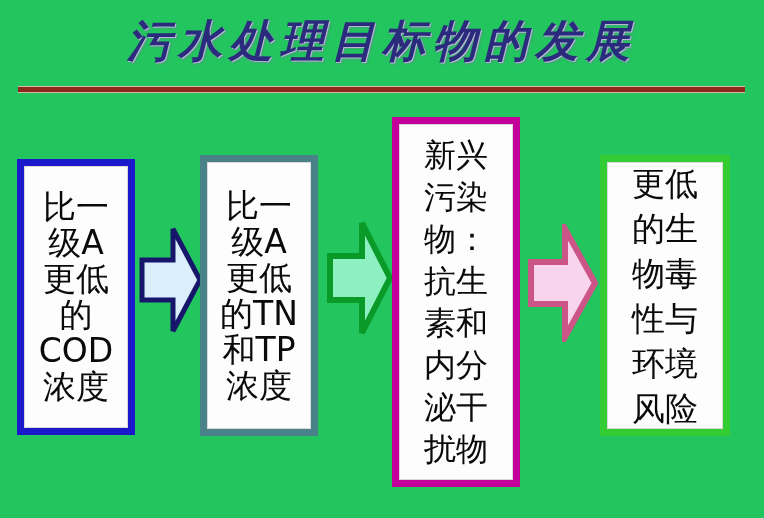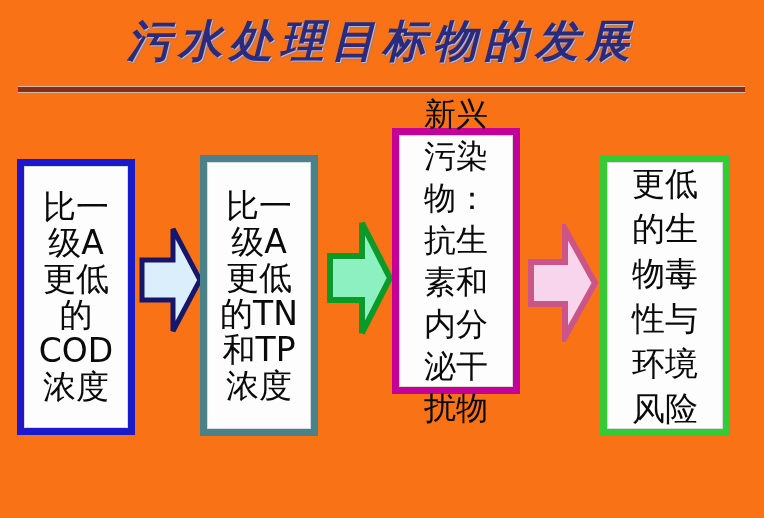--- a/index.html
+++ b/index.html
@@ -4,21 +4,21 @@
 <style>
   html, body {
     margin: 0;
     padding: 0;
     background: #ffffff;
   }
   #slide {
     position: relative;
     width: 764px;
     height: 518px;
-    background: #f97316;
+    background: #22c55e;
     overflow: hidden;
     font-family: "DejaVu Sans", "Liberation Sans", sans-serif;
   }
 
   
   #title {
     position: absolute;
     left: 0;
     top: 8px;
     width: 764px;
@@ -71,21 +71,21 @@
     color: #0a0a0a;
     text-align: center;
     white-space: pre-line;
     font-size: 33px;
     line-height: 36px;
     letter-spacing: 0px;
   }
 
   #box1 { left: 17px;  top: 159px; width: 118px; height: 276px; border: 7px solid #1a1acc; }
   #box2 { left: 200px; top: 155px; width: 118px; height: 281px; border: 7px solid #4a8289; }
-  #box3 { left: 392px; top: 128px; width: 128px; height: 266px; border: 7px solid #c4009b; }
+  #box3 { left: 392px; top: 117px; width: 128px; height: 370px; border: 7px solid #c4009b; }
   #box4 { left: 600px; top: 155px; width: 130px; height: 281px; border: 7px solid #33cc33; }
 
   #box3 .box-text { font-size: 32px; line-height: 42px; }
   #box4 .box-text { font-size: 33px; line-height: 45px; }
 
   
   .arrow {
     position: absolute;
   }
   #arrow1 { left: 139px; top: 224px; width: 64px; height: 112px; }

